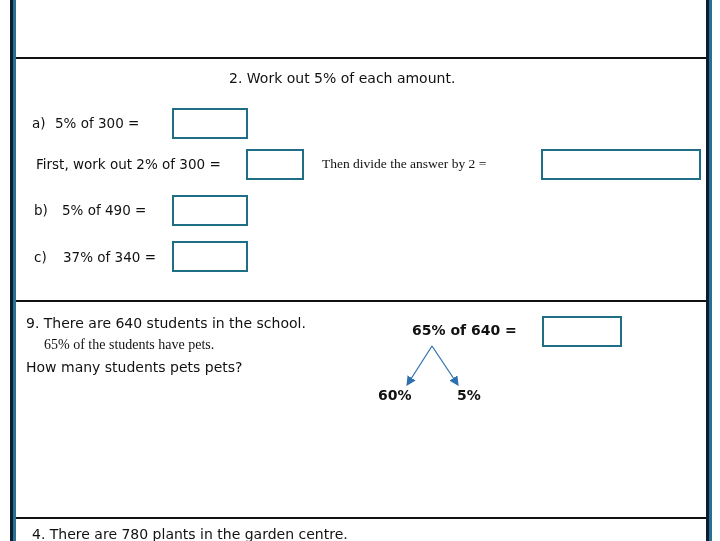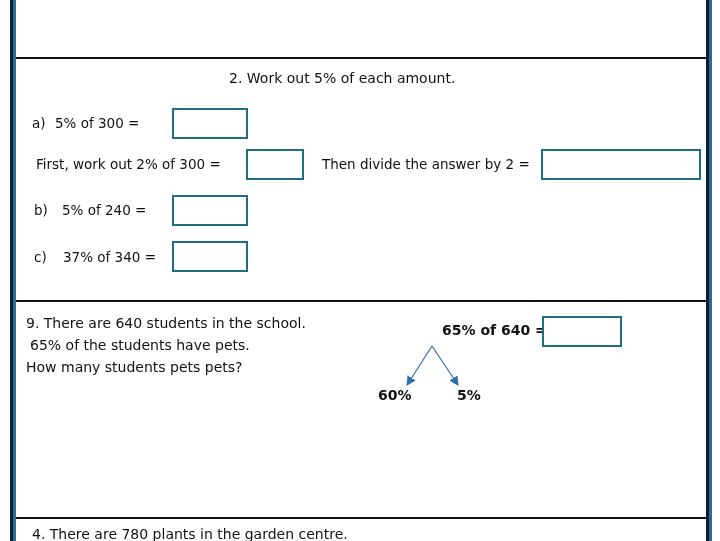--- a/index.html
+++ b/index.html
@@ -25,38 +25,38 @@
 <div class="hline" style="top:57px;"></div>
 
 <div class="txt q" style="left:229px; top:70px;">2. Work out 5% of each amount.</div>
 
 <div class="txt small" style="left:32px; top:115px;">a)</div>
 <div class="txt small" style="left:55px; top:115px;">5% of 300  =</div>
 <div class="box" style="left:172px; top:108px; width:76px; height:31px;"></div>
 
 <div class="txt small" style="left:36px; top:156px;">First, work out 2% of  300 =</div>
 <div class="box" style="left:246px; top:149px; width:58px; height:31px;"></div>
-<div class="txt small" style="left:322px; top:156px;">Then divide the answer by 2 =</div>
+<div class="txt small" style="left:322px; top:156px;font-family:Liberation Serif, serif;">Then divide the answer by 2 =</div>
 <div class="box" style="left:541px; top:149px; width:160px; height:31px;"></div>
 
 <div class="txt small" style="left:34px; top:202px;">b)</div>
-<div class="txt small" style="left:62px; top:202px;">5% of 240 =</div>
+<div class="txt small" style="left:62px; top:202px;">5% of 490 =</div>
 <div class="box" style="left:172px; top:195px; width:76px; height:31px;"></div>
 
 <div class="txt small" style="left:34px; top:249px;">c)</div>
 <div class="txt small" style="left:63px; top:249px;">37% of 340 =</div>
 <div class="box" style="left:172px; top:241px; width:76px; height:31px;"></div>
 
 <div class="hline" style="top:300px;"></div>
 
 <div class="txt q" style="left:26px; top:315px;">9. There are 640 students in the school.</div>
-<div class="txt q" style="left:30px; top:337px;">65% of the students have pets.</div>
+<div class="txt q" style="left:44px; top:337px;font-family:Liberation Serif, serif;">65% of the students have pets.</div>
 <div class="txt q" style="left:26px; top:359px;">How many students pets pets?</div>
 
-<div class="txt bold" style="left:442px; top:322px;">65% of 640 =</div>
+<div class="txt bold" style="left:412px; top:322px;">65% of 640 =</div>
 <div class="box" style="left:542px; top:316px; width:80px; height:31px;"></div>
 
 <svg style="position:absolute; left:400px; top:340px;" width="70" height="50">
   <defs>
     <marker id="ah" markerWidth="8" markerHeight="8" refX="4" refY="4" orient="auto">
       <path d="M0,0 L8,4 L0,8 z" fill="#2e6fb0"></path>
     </marker>
   </defs>
   <line x1="32" y1="6" x2="9" y2="42" stroke="#2e6fb0" stroke-width="1.2" marker-end="url(#ah)"></line>
   <line x1="32" y1="6" x2="56" y2="42" stroke="#2e6fb0" stroke-width="1.2" marker-end="url(#ah)"></line>

